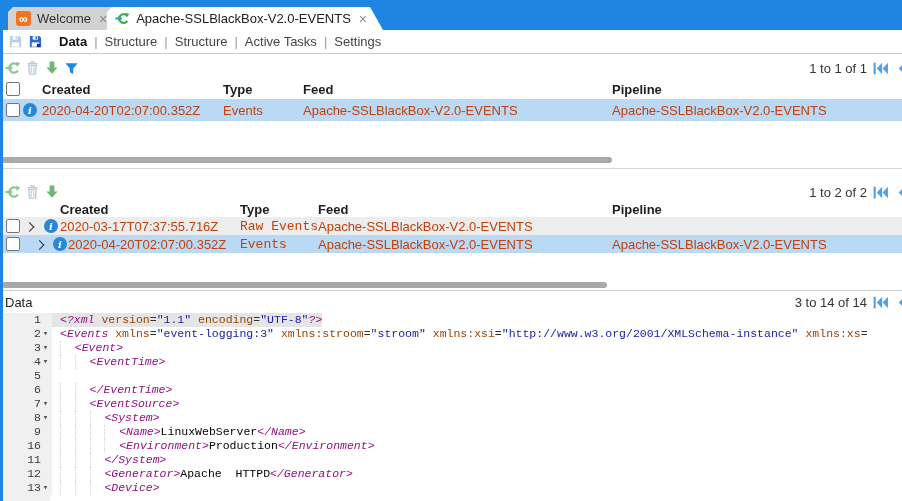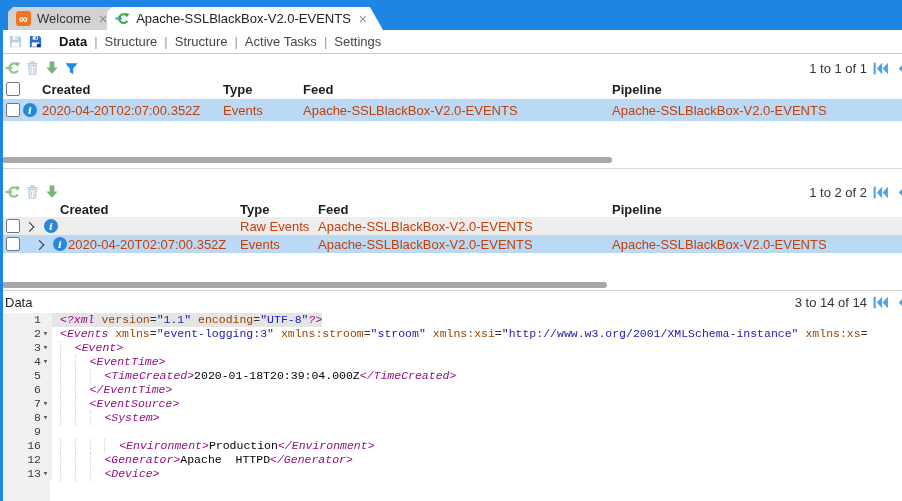--- a/index.html
+++ b/index.html
@@ -45,21 +45,21 @@
   .info-icon{width:14px;height:14px;border-radius:50%;background:#2a87d8;display:flex;
              align-items:center;justify-content:center;}
   .info-icon::after{content:"i";color:#fff;font:italic bold 10px "DejaVu Serif",serif;}
   .chev{display:inline-block;border:solid #333;border-width:0 1.5px 1.5px 0;padding:3px;
         transform:rotate(-45deg);}
   
   .t1 .cb{left:6px;}   .t1 .info{left:23px;} .t1 .c-created{left:42px;}
   .t1 .c-type{left:223px;} .t1 .c-feed{left:303px;} .t1 .c-pipe{left:612px;}
   
   .t2 .cb{left:6px;} .t2 .exp{left:26px;} .t2 .info{left:44px;} .t2 .c-created{left:60px;}
-  .t2 .c-type{left:240px;} .t2 .c-feed{left:318px;} .t2 .c-pipe{left:612px;}
+  .t2 .c-type{left:240px;font-family:Liberation Mono, monospace;} .t2 .c-feed{left:318px;} .t2 .c-pipe{left:612px;}
   .t2 .trow.ind1 .exp{left:36px;} .t2 .trow.ind1 .info{left:53px;} .t2 .trow.ind1 .c-created{left:68px;}
 
   .sbar{position:absolute;height:6px;border-radius:3px;background:#a8a8a8;z-index:3;}
   .divline{position:absolute;left:0;right:0;height:1px;background:#d6d6d6;}
 
   
   .dhead{position:absolute;top:290px;left:3px;right:0;height:22px;border-top:1px solid #d0d0d0;
          background:#fff;font-size:13px;color:#222;display:flex;align-items:center;padding-left:2px;}
   .editor{position:absolute;top:313px;left:3px;right:0;bottom:0;overflow:hidden;
           font-family:"Liberation Mono","DejaVu Sans Mono",monospace;font-size:11.5px;line-height:14px;}
@@ -206,20 +206,21 @@
       <span style="left:60px;">Created</span>
       <span style="left:240px;">Type</span>
       <span style="left:318px;">Feed</span>
       <span style="left:612px;">Pipeline</span>
     </div>
     <div id="t2-rows" class="t2rows" style="position:absolute;top:217px;left:0;right:0;">
         <div class="trow t2row t2">
           <span class="checkbox cell cb"></span>
           <span class="cell exp"><span class="chev"></span></span>
           <span class="info-icon cell info"></span>
+          <span class="cell c-created">2020-03-17T07:37:55.716Z</span>
           <span class="cell c-type">Raw Events</span>
           <span class="cell c-feed">Apache-SSLBlackBox-V2.0-EVENTS</span>
         </div>
         <div class="trow t2row t2 sel ind1">
           <span class="checkbox cell cb"></span>
           <span class="cell exp"><span class="chev"></span></span>
           <span class="info-icon cell info"></span>
           <span class="cell c-created">2020-04-20T02:07:00.352Z</span>
           <span class="cell c-type">Events</span>
           <span class="cell c-feed">Apache-SSLBlackBox-V2.0-EVENTS</span>
@@ -242,25 +243,26 @@
       <path d="M9.5 2.5L4.5 8l5 5.5zM15 2.5L10 8l5 5.5z" fill="#4da2e8"></path>
     </svg>
   </div>
   <div class="editor">
     <div class="gbg"></div>
     <div id="code-lines" style="position:relative;">
         <div class="cline"><span class="lg"><span class="num">1</span><span class="fold"></span></span><span class="cl-content hl"><span class="tk-tag">&lt;?xml</span><span class="tk-txt"> </span><span class="tk-attr">version</span><span class="tk-op">=</span><span class="tk-str">"1.1"</span><span class="tk-txt"> </span><span class="tk-attr">encoding</span><span class="tk-op">=</span><span class="tk-str">"UTF-8"</span><span class="tk-tag">?&gt;</span></span></div>
         <div class="cline"><span class="lg"><span class="num">2</span><span class="fold">▾</span></span><span class="cl-content"><span class="tk-tag">&lt;Events</span><span class="tk-txt"> </span><span class="tk-attr">xmlns</span><span class="tk-op">=</span><span class="tk-str">"event-logging:3"</span><span class="tk-txt"> </span><span class="tk-attr">xmlns:stroom</span><span class="tk-op">=</span><span class="tk-str">"stroom"</span><span class="tk-txt"> </span><span class="tk-attr">xmlns:xsi</span><span class="tk-op">=</span><span class="tk-str">"http://www.w3.org/2001/XMLSchema-instance"</span><span class="tk-txt"> </span><span class="tk-attr">xmlns:xs</span><span class="tk-op">=</span></span></div>
         <div class="cline"><span class="lg"><span class="num">3</span><span class="fold">▾</span></span><span class="cl-content"><span class="tk-ind">  </span><span class="tk-tag">&lt;Event&gt;</span></span></div>
         <div class="cline"><span class="lg"><span class="num">4</span><span class="fold">▾</span></span><span class="cl-content"><span class="tk-ind">  </span><span class="tk-ind">  </span><span class="tk-tag">&lt;EventTime&gt;</span></span></div>
-        <div class="cline"><span class="lg"><span class="num">5</span><span class="fold"></span></span><span class="cl-content"><span class="tk-ind">  </span><span class="tk-ind">  </span><span class="tk-ind">  </span><span class="tk-tag">&lt;TimeCreated&gt;</span><span class="tk-txt">2020-01-18T20:39:04.000Z</span><span class="tk-tag">&lt;/TimeCreated&gt;</span></span></div>
+        <div class="cline"><span class="lg"><span class="num">5</span><span class="fold"></span></span></div>
         <div class="cline"><span class="lg"><span class="num">6</span><span class="fold"></span></span><span class="cl-content"><span class="tk-ind">  </span><span class="tk-ind">  </span><span class="tk-tag">&lt;/EventTime&gt;</span></span></div>
         <div class="cline"><span class="lg"><span class="num">7</span><span class="fold">▾</span></span><span class="cl-content"><span class="tk-ind">  </span><span class="tk-ind">  </span><span class="tk-tag">&lt;EventSource&gt;</span></span></div>
         <div class="cline"><span class="lg"><span class="num">8</span><span class="fold">▾</span></span><span class="cl-content"><span class="tk-ind">  </span><span class="tk-ind">  </span><span class="tk-ind">  </span><span class="tk-tag">&lt;System&gt;</span></span></div>
-        <div class="cline"><span class="lg"><span class="num">9</span><span class="fold"></span></span></div>
+        <div class="cline"><span class="lg"><span class="num">9</span><span class="fold"></span></span><span class="cl-content"><span class="tk-ind">  </span><span class="tk-ind">  </span><span class="tk-ind">  </span><span class="tk-ind">  </span><span class="tk-tag">&lt;Name&gt;</span><span class="tk-txt">LinuxWebServer</span><span class="tk-tag">&lt;/Name&gt;</span></span></div>
         <div class="cline"><span class="lg"><span class="num">16</span><span class="fold"></span></span><span class="cl-content"><span class="tk-ind">  </span><span class="tk-ind">  </span><span class="tk-ind">  </span><span class="tk-ind">  </span><span class="tk-tag">&lt;Environment&gt;</span><span class="tk-txt">Production</span><span class="tk-tag">&lt;/Environment&gt;</span></span></div>
+        <div class="cline"><span class="lg"><span class="num">11</span><span class="fold"></span></span><span class="cl-content"><span class="tk-ind">  </span><span class="tk-ind">  </span><span class="tk-ind">  </span><span class="tk-tag">&lt;/System&gt;</span></span></div>
         <div class="cline"><span class="lg"><span class="num">12</span><span class="fold"></span></span><span class="cl-content"><span class="tk-ind">  </span><span class="tk-ind">  </span><span class="tk-ind">  </span><span class="tk-tag">&lt;Generator&gt;</span><span class="tk-txt">Apache  HTTPD</span><span class="tk-tag">&lt;/Generator&gt;</span></span></div>
         <div class="cline"><span class="lg"><span class="num">13</span><span class="fold">▾</span></span><span class="cl-content"><span class="tk-ind">  </span><span class="tk-ind">  </span><span class="tk-ind">  </span><span class="tk-tag">&lt;Device&gt;</span></span></div>
       </div>
   </div>
 
   <div class="ledge"></div>
 </div>
 
 </body></html>

